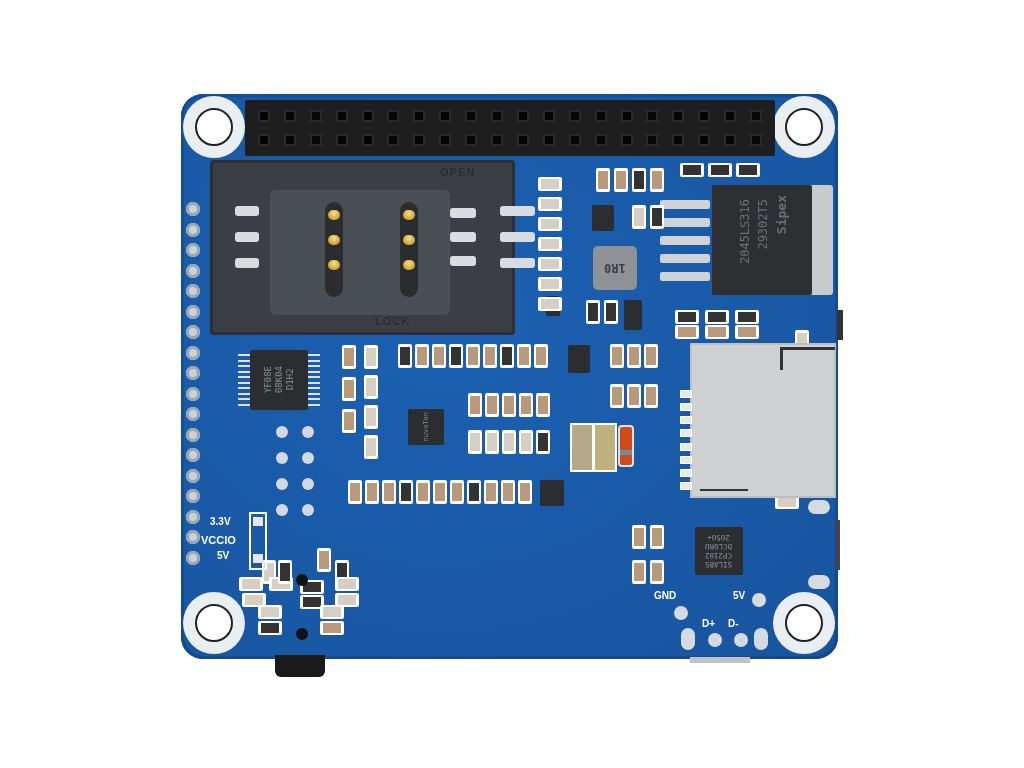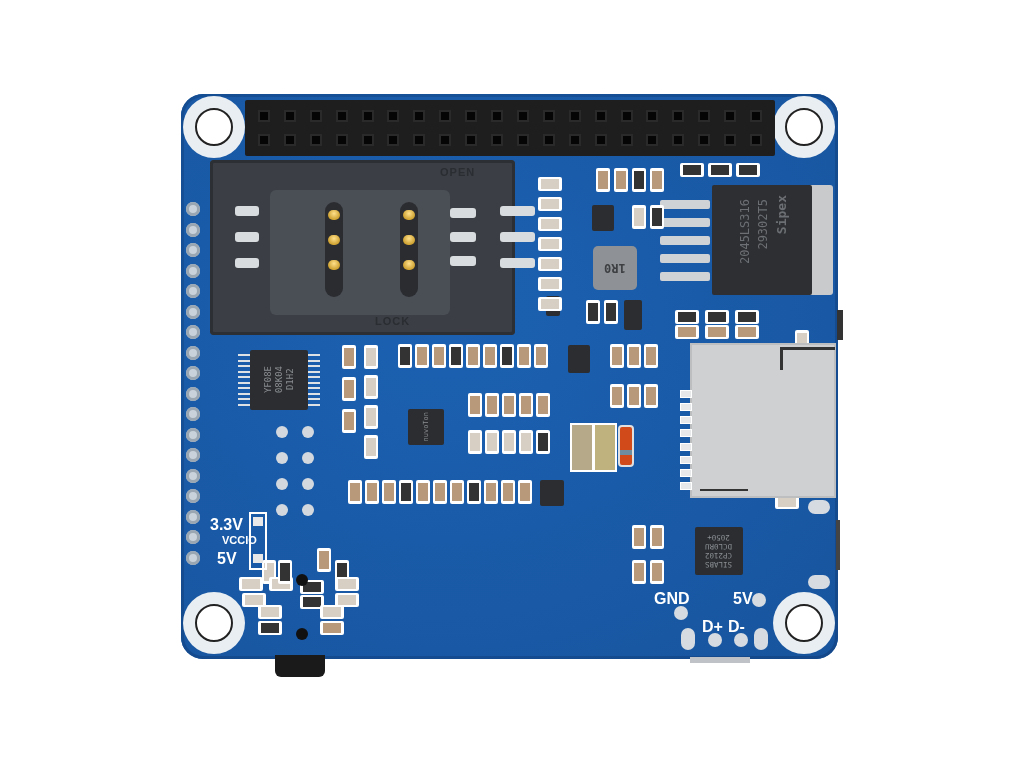--- a/index.html
+++ b/index.html
@@ -42,21 +42,21 @@
   .castellation { width: 14px; height: 14px; border-radius: 50%; background: #c9d2da; box-shadow: inset 0 0 0 3px #9aa7b3; }
   .chip { background: #2b2d30; border-radius: 2px; color: #8a8d91; font-family: "DejaVu Sans Mono", monospace; }
   .smd { width: 14px; height: 24px; background: #fff; border-radius: 2px; box-sizing: border-box; padding: 3px 2px; }
   .smd i { display: block; width: 100%; height: 100%; background: #b89a7a; }
   .smd.dark i { background: #333; }
   .smd.light i { background: #d8cfc4; }
   .sd-slot {
     left: 690px; top: 343px; width: 146px; height: 155px; background: #cfd0d1; border: 2px solid #bdbec0;
     box-sizing: border-box;
   }
-  .silk { color: #ffffff; font-weight: bold; font-size: 16px; }
+  .silk { color: #ffffff; font-weight: bold; font-size: 10px; }
   .via { width: 12px; height: 12px; border-radius: 50%; background: #d2d8de; }
   .testpad { width: 14px; height: 14px; border-radius: 50%; background: #d5dbe1; }
   .oval-pad { width: 14px; height: 22px; border-radius: 7px; background: #d5dbe1; }
   .jack { left: 275px; top: 655px; width: 50px; height: 22px; background: #1a1a1a; border-radius: 0 0 6px 6px; }
   .usb { left: 690px; top: 657px; width: 60px; height: 6px; background: #bfc3c7; }
   .inductor { left: 593px; top: 246px; width: 44px; height: 44px; background: #8e9296; border-radius: 5px; color: #3d3f42; font-size: 12px; font-weight: bold; display: flex; align-items: center; justify-content: center; font-family: "DejaVu Sans Mono", monospace; }
   .regulator { left: 712px; top: 185px; width: 100px; height: 110px; background: #2d2f33; border-radius: 2px; }
   .reg-tab { left: 808px; top: 185px; width: 25px; height: 110px; background: #c8cacc; border-radius: 3px; }
   .reg-lead { width: 50px; height: 9px; background: #d0d3d6; border-radius: 2px; }
   .reg-text { color: #6c6f73; font-family: "DejaVu Sans Mono", monospace; font-size: 12px; writing-mode: vertical-rl; transform: rotate(180deg); }
@@ -606,21 +606,21 @@
     <div style="transform:rotate(180deg);text-align:center;color:#8c9095;">
       <div>SILABS</div>
       <div>CP2102</div>
       <div>DCL0RU</div>
       <div>2050+</div>
     </div>
   </div>
 </div>
 
 <span class="abs silk" style="left:210px;top:516px;">3.3V</span>
-<span class="abs silk" style="left:222px;top:534px;font-size:11px;">VCCIO</span>
+<span class="abs silk" style="left:201px;top:534px;font-size:11px;">VCCIO</span>
 <span class="abs silk" style="left:217px;top:550px;">5V</span>
 <span class="abs silk" style="left:654px;top:590px;">GND</span>
 <span class="abs silk" style="left:733px;top:590px;">5V</span>
 <span class="abs silk" style="left:702px;top:618px;">D+</span>
 <span class="abs silk" style="left:728px;top:618px;">D-</span>
 
 <div class="abs" style="left:249px;top:512px;width:14px;height:54px;border:2px solid #fff;">
   <div class="abs" style="left:2px;top:3px;width:10px;height:9px;background:#e8e8e8;"></div>
   <div class="abs" style="left:2px;top:40px;width:10px;height:9px;background:#e8e8e8;"></div>
 </div>

